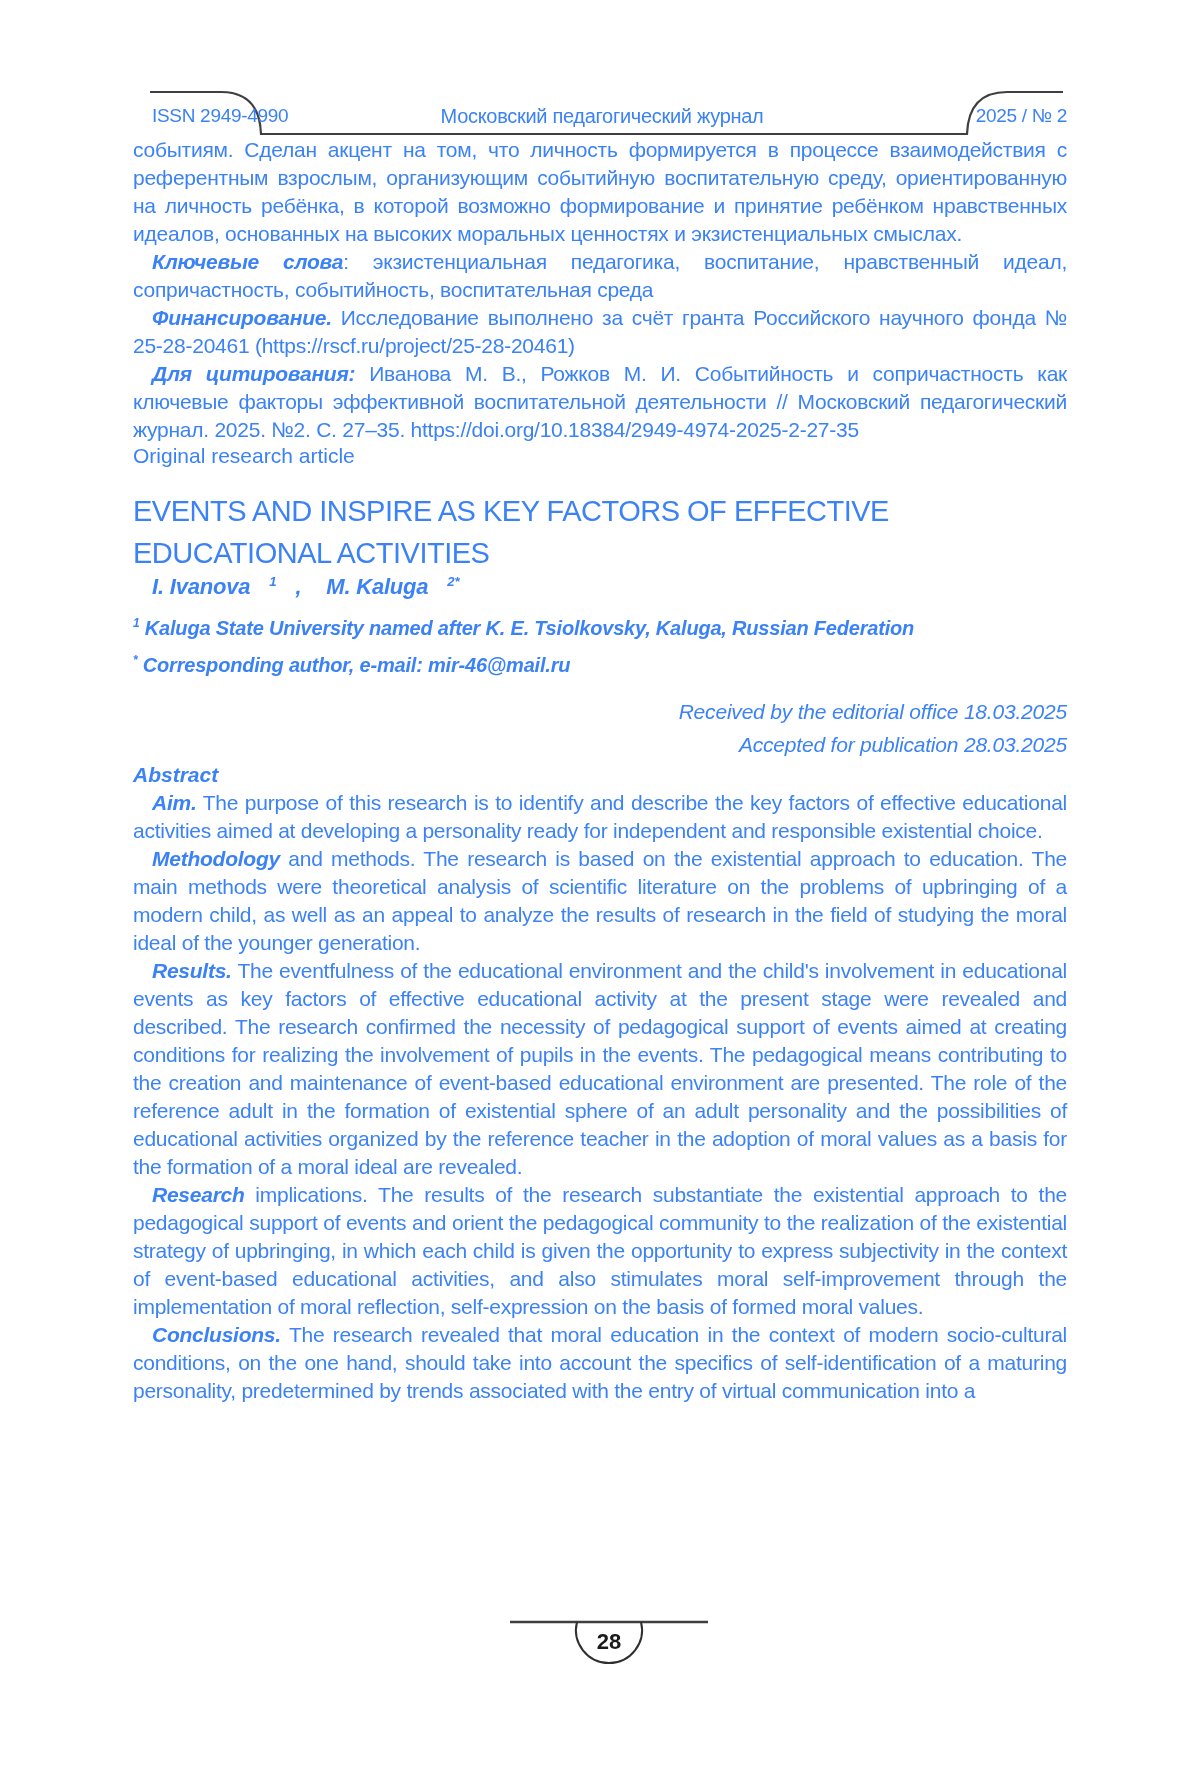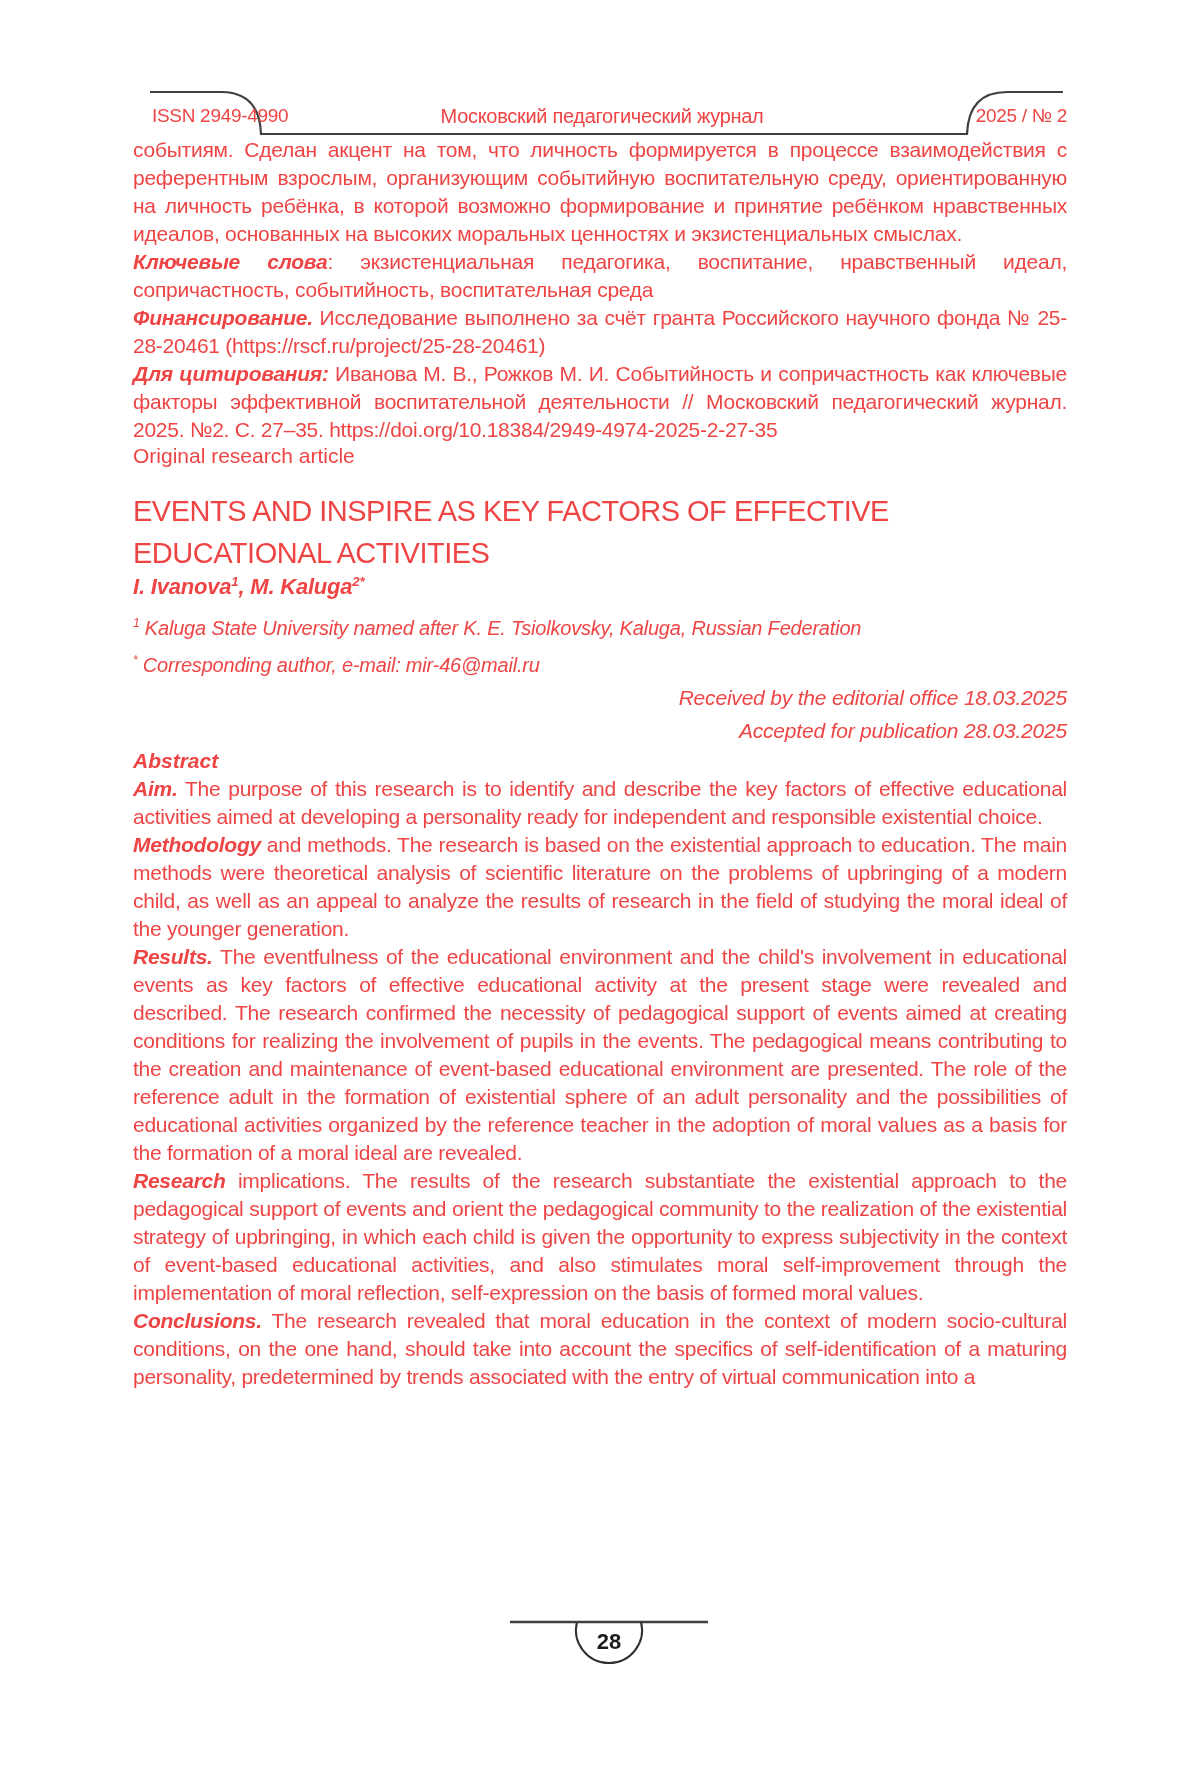--- a/index.html
+++ b/index.html
@@ -1,53 +1,53 @@
 <!DOCTYPE html>
 <html><head>
 <meta charset="utf-8">
 <style>
   html, body { margin: 0; padding: 0; background: #ffffff; }
   .page {
     position: relative;
     width: 1200px;
     height: 1783px;
     background: #ffffff;
-    color: #ef4444;
+    color: #3b82f6;
     font-family: "Liberation Sans", sans-serif;
     overflow: hidden;
   }
   
   .page-header { position: absolute; left: 133px; top: 80px; width: 934px; height: 62px; }
   .header-rule { position: absolute; left: 0; top: 0; width: 934px; height: 62px; }
   .hdr-label { position: absolute; top: 25px; font-size: 19px; letter-spacing: -0.3px; white-space: nowrap; }
   .hdr-issn { left: 19px; }
   .hdr-journal { left: 4px; right: 0; text-align: center; font-size: 20px; }
   .hdr-issue { right: 0; }
   
   .content { position: absolute; left: 133px; top: 136px; width: 934px; }
   .content p { margin: 0; }
   .just { text-align: justify; }
   .ru, .abs, .plain { font-size: 21px; line-height: 28px; letter-spacing: -0.25px; }
   .para-first { margin-top: 30px; }
   .meta { margin-top: 9px; }
-  .bi { font-weight: bold; font-style: italic; }
+  .bi { font-weight: bold; font-style: italic; margin-left: 19px; }
   .b { font-weight: normal; font-style: normal; }
   .article-type { margin-top: 37px; font-size: 21px; }
   .title {
     margin: 22px 0 0 0;
     font-size: 29px;
     line-height: 42px;
     font-weight: normal;
     letter-spacing: -0.5px;
   }
   .authors { margin-top: 13px; font-size: 22px; letter-spacing: -0.2px; }
   .authors sup, .affil sup { font-size: 60%; }
   .affil-block { margin-top: 7px; }
-  .affil { font-style: italic; font-size: 20px; line-height: 32px; letter-spacing: -0.2px; }
-  .dates { }
+  .affil { font-style: italic; font-size: 20px; line-height: 32px; letter-spacing: -0.2px; font-weight: bold; }
+  .dates { margin-top: 14px; }
   .date-line { text-align: right; font-style: italic; font-size: 21px; line-height: 33px; letter-spacing: -0.2px; }
   .abstract-heading { margin-top: 24px; font-size: 21px; line-height: 28px; }
   
   .page-footer { position: absolute; left: 133px; top: 1616px; width: 934px; height: 64px; }
   .footer-svg { width: 934px; height: 64px; display: block; }
 </style>
 </head>
 <body>
 
 <div class="page">

